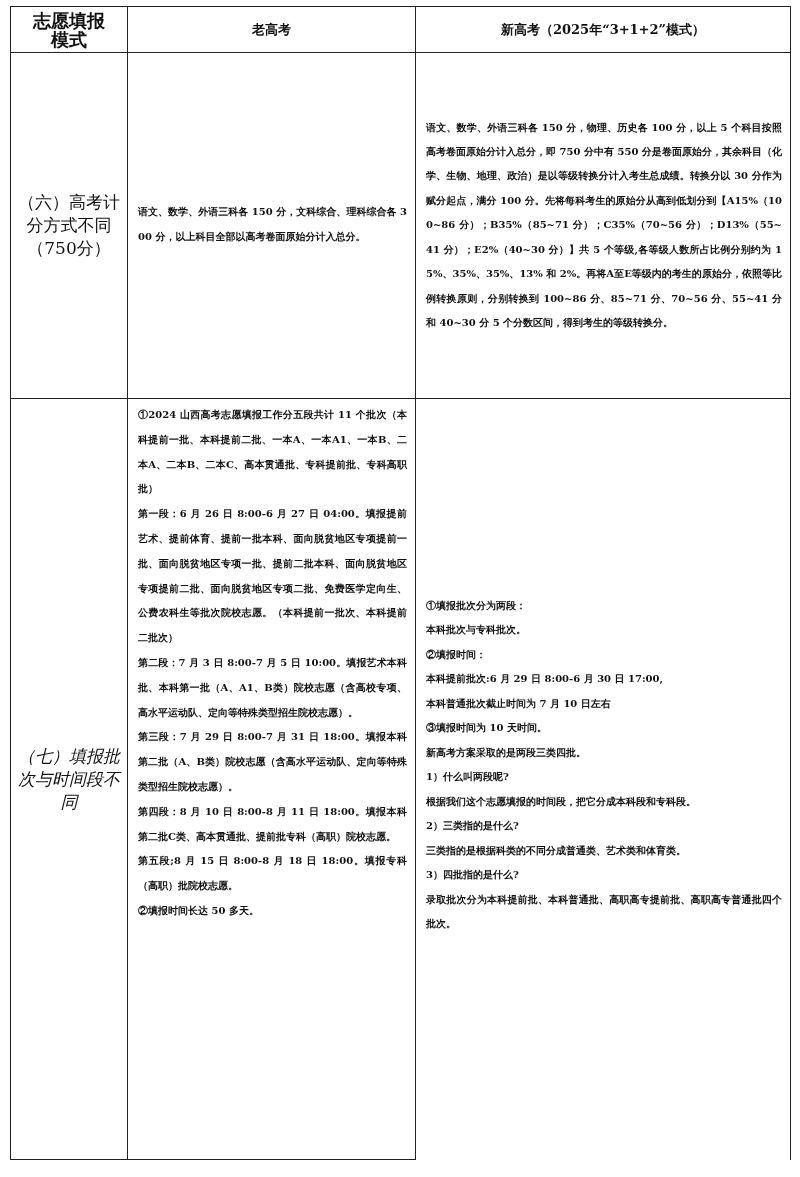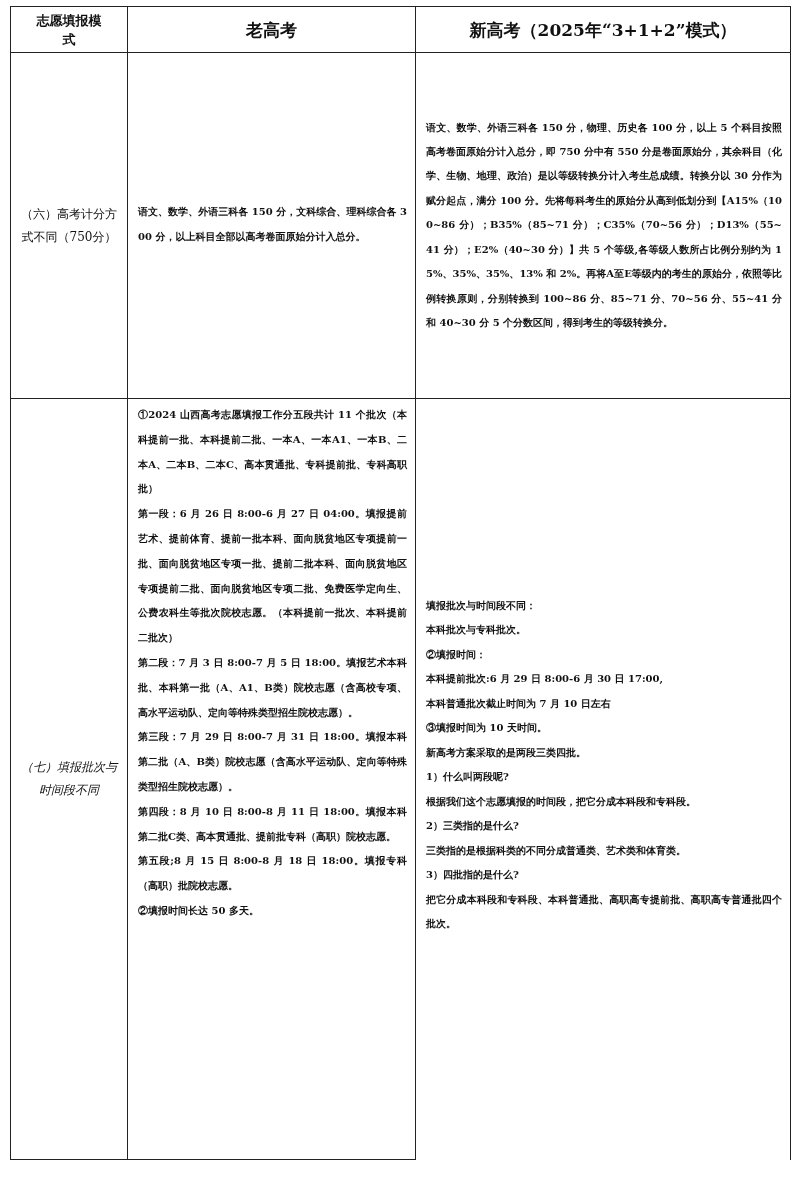--- a/index.html
+++ b/index.html
@@ -18,28 +18,28 @@
     border: 1.5px solid #222;
     vertical-align: middle;
     padding: 0;
   }
   col.c1 { width: 117px; }
   col.c2 { width: 288px; }
   col.c3 { width: 375px; }
   .doc-table th {
     height: 45px;
     font-weight: bold;
-    font-size: 17px;
+    font-size: 13px;
     text-align: center;
     line-height: 20px;
   }
-  .doc-table th.h1 { font-size: 13px; line-height: 19px; }
+  .doc-table th.h1 { font-size: 18px; line-height: 19px; }
   .rowlabel {
     text-align: center;
-    font-size: 12px;
+    font-size: 17px;
     line-height: 23px;
     padding: 0 6px;
   }
   .cell-text {
     font-size: 10px;
     line-height: 24.6px;
     padding: 2px 8px 2px 10px;
     text-align: justify;
     word-break: break-all;
     font-weight: bold;
@@ -91,39 +91,39 @@
       </td>
     </tr>
     <tr class="row7">
       <td class="label">
         <div class="rowlabel">（七）填报批次与时间段不同</div>
       </td>
       <td class="old">
         <div class="cell-text">
           <p>①2024 山西高考志愿填报工作分五段共计 11 个批次（本科提前一批、本科提前二批、一本A、一本A1、一本B、二本A、二本B、二本C、高本贯通批、专科提前批、专科高职批）</p>
           <p>第一段：6 月 26 日 8:00-6 月 27 日 04:00。填报提前艺术、提前体育、提前一批本科、面向脱贫地区专项提前一批、面向脱贫地区专项一批、提前二批本科、面向脱贫地区专项提前二批、面向脱贫地区专项二批、免费医学定向生、公费农科生等批次院校志愿。（本科提前一批次、本科提前二批次）</p>
-          <p>第二段：7 月 3 日 8:00-7 月 5 日 18:00。填报艺术本科批、本科第一批（A、A1、B类）院校志愿（含高校专项、高水平运动队、定向等特殊类型招生院校志愿）。</p>
+          <p>第二段：7 月 3 日 8:00-7 月 5 日 10:00。填报艺术本科批、本科第一批（A、A1、B类）院校志愿（含高校专项、高水平运动队、定向等特殊类型招生院校志愿）。</p>
           <p>第三段：7 月 29 日 8:00-7 月 31 日 18:00。填报本科第二批（A、B类）院校志愿（含高水平运动队、定向等特殊类型招生院校志愿）。</p>
           <p>第四段：8 月 10 日 8:00-8 月 11 日 18:00。填报本科第二批C类、高本贯通批、提前批专科（高职）院校志愿。</p>
           <p>第五段;8 月 15 日 8:00-8 月 18 日 18:00。填报专科（高职）批院校志愿。</p>
           <p>②填报时间长达 50 多天。</p>
         </div>
       </td>
       <td class="new">
         <div class="cell-text">
-          <p>填报批次与时间段不同：</p>
+          <p>①填报批次分为两段：</p>
           <p>本科批次与专科批次。</p>
           <p>②填报时间：</p>
           <p>本科提前批次:6 月 29 日 8:00-6 月 30 日 17:00,</p>
           <p>本科普通批次截止时间为 7 月 10 日左右</p>
           <p>③填报时间为 10 天时间。</p>
           <p>新高考方案采取的是两段三类四批。</p>
           <p>1）什么叫两段呢?</p>
           <p>根据我们这个志愿填报的时间段，把它分成本科段和专科段。</p>
           <p>2）三类指的是什么?</p>
           <p>三类指的是根据科类的不同分成普通类、艺术类和体育类。</p>
           <p>3）四批指的是什么?</p>
-          <p>把它分成本科段和专科段、本科普通批、高职高专提前批、高职高专普通批四个批次。</p>
+          <p>录取批次分为本科提前批、本科普通批、高职高专提前批、高职高专普通批四个批次。</p>
         </div>
       </td>
     </tr>
   </tbody>
 </table>
 
 </body></html>

